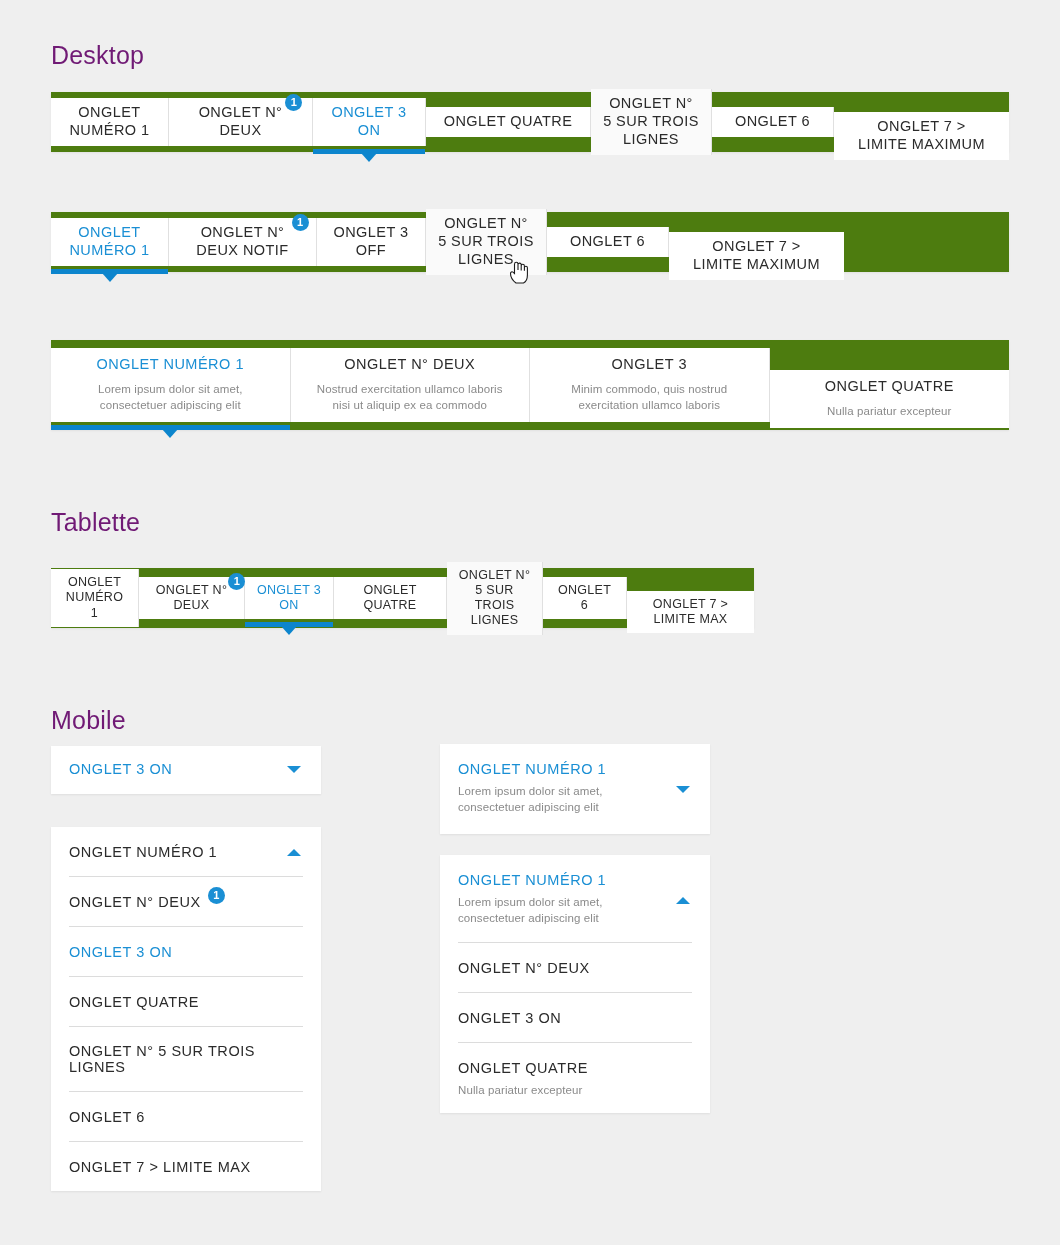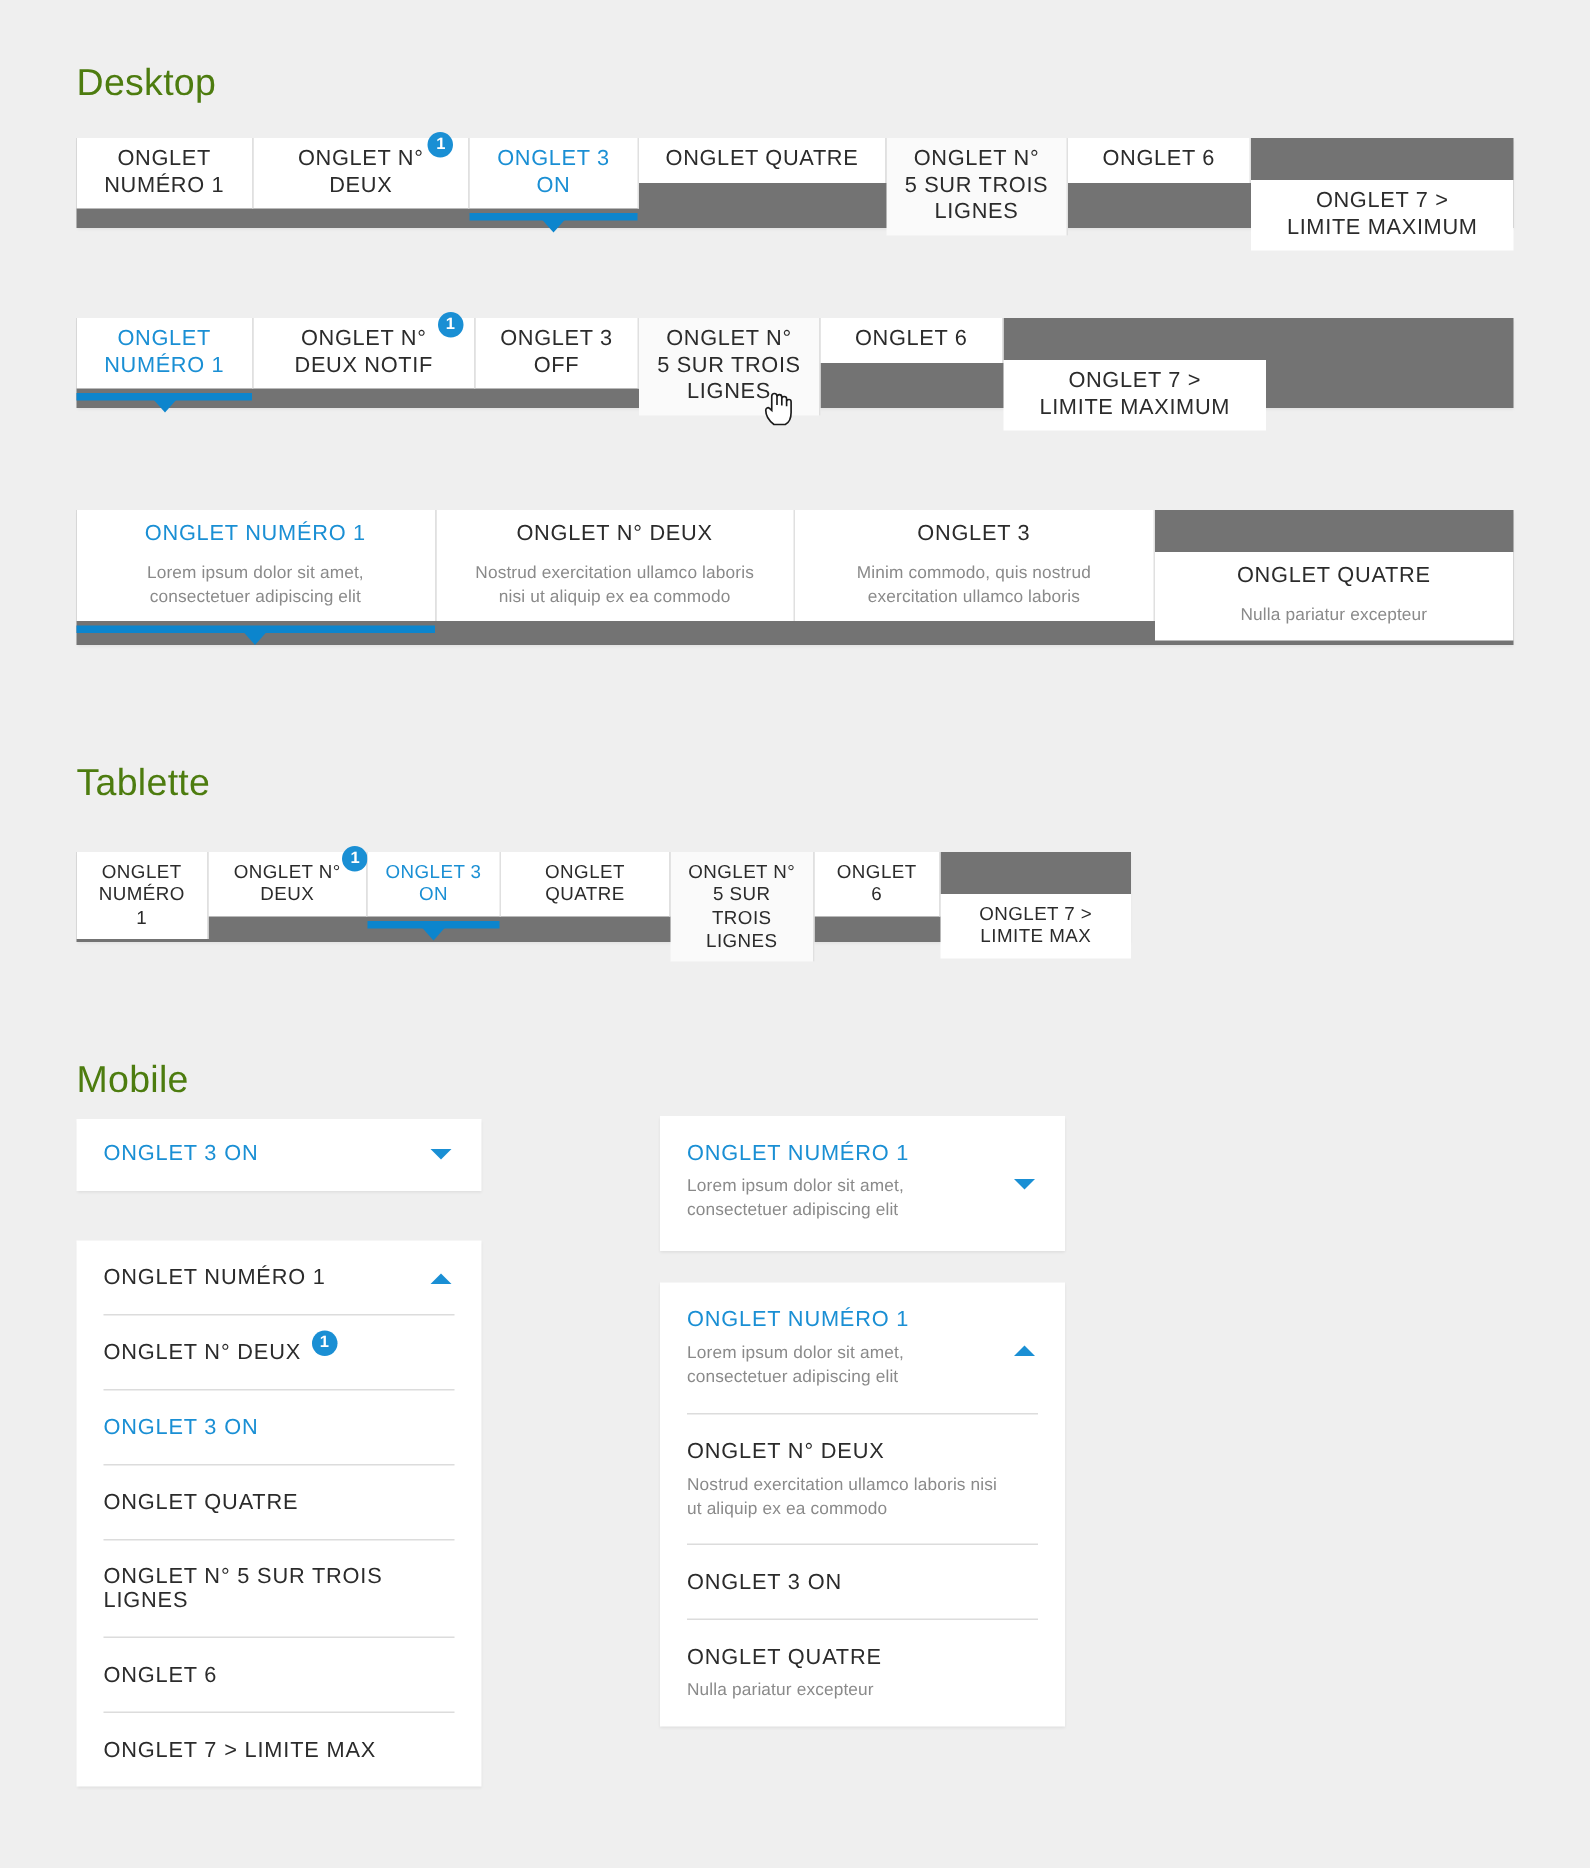--- a/index.html
+++ b/index.html
@@ -10,30 +10,30 @@
     font-family: "Liberation Sans", sans-serif;
     -webkit-font-smoothing: antialiased;
   }
   body { position: relative; overflow: hidden; }
 
   
   .section-title {
     position: absolute;
     font-size: 25px;
     font-weight: 400;
-    color: #4d7c0f;
+    color: #701a75;
     letter-spacing: 0.2px;
   }
 
   
   .tabbar {
     position: absolute;
-    background: #737373;
+    background: #4d7c0f;
     display: flex;
-    align-items: flex-start;
+    align-items: center;
     box-shadow: 0 1px 2px rgba(0,0,0,0.06);
   }
   .tab {
     position: relative;
     display: flex;
     align-items: center;
     justify-content: center;
     text-align: center;
     color: #2b2b2b;
     background: #ffffff;
@@ -412,23 +412,20 @@
         <div>Lorem ipsum dolor sit amet,</div>
         <div>consectetuer adipiscing elit</div>
       </div><div class="arrow down"></div></div>
   </div>
 <div class="mcard" id="m-acc-expanded">
     <div class="mrow on"><span class="mtitle">ONGLET NUMÉRO 1</span><div class="mdesc">
         <div>Lorem ipsum dolor sit amet,</div>
         <div>consectetuer adipiscing elit</div>
       </div><div class="arrow up"></div></div>
     <div class="mdivider"></div>
-    <div class="mrow"><span class="mtitle">ONGLET N° DEUX</span><div class="mdesc">
-        <div>Nostrud exercitation ullamco laboris nisi</div>
-        <div>ut aliquip ex ea commodo</div>
-      </div></div>
+    <div class="mrow"><span class="mtitle">ONGLET N° DEUX</span></div>
     <div class="mdivider"></div>
     <div class="mrow"><span class="mtitle">ONGLET 3 ON</span></div>
     <div class="mdivider"></div>
     <div class="mrow"><span class="mtitle">ONGLET QUATRE</span><div class="mdesc">
         <div>Nulla pariatur excepteur</div>
       </div></div>
   </div>
 
 </body></html>

